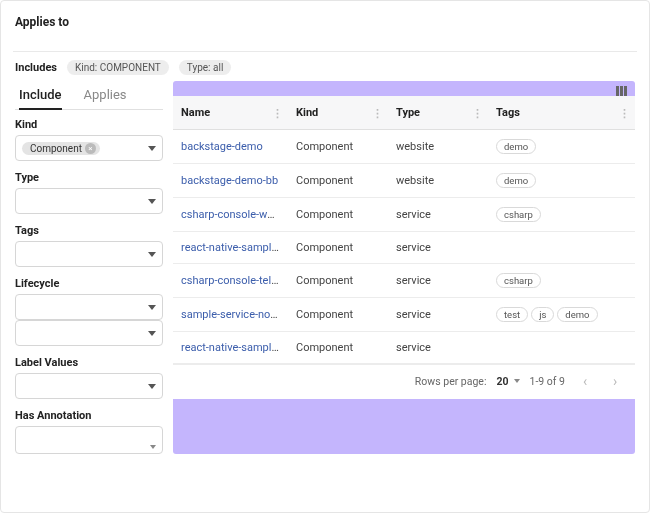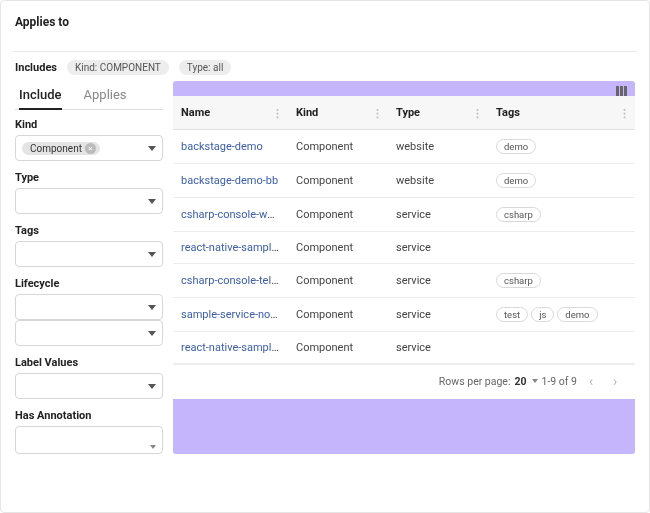--- a/index.html
+++ b/index.html
@@ -190,21 +190,21 @@
     font-size: 9.5px;
     color: #555;
     padding: 1px 7px;
     margin-right: 3px;
     background: #fff;
   }
   .pager {
     display: flex;
     justify-content: flex-end;
     align-items: center;
-    gap: 4px;
+    gap: 10px;
     font-size: 10.5px;
     color: #666;
     padding: 6px 10px 8px 10px;
     border-top: 1px solid #ececec;
     background: #fff;
   }
   .pager .pgsel { display:inline-flex; align-items:center; gap:5px; cursor:pointer; color:#333;font-weight:bold; }
   .pg-btn {
     width: 20px; height: 20px;
     display: inline-flex; align-items:center; justify-content:center;

